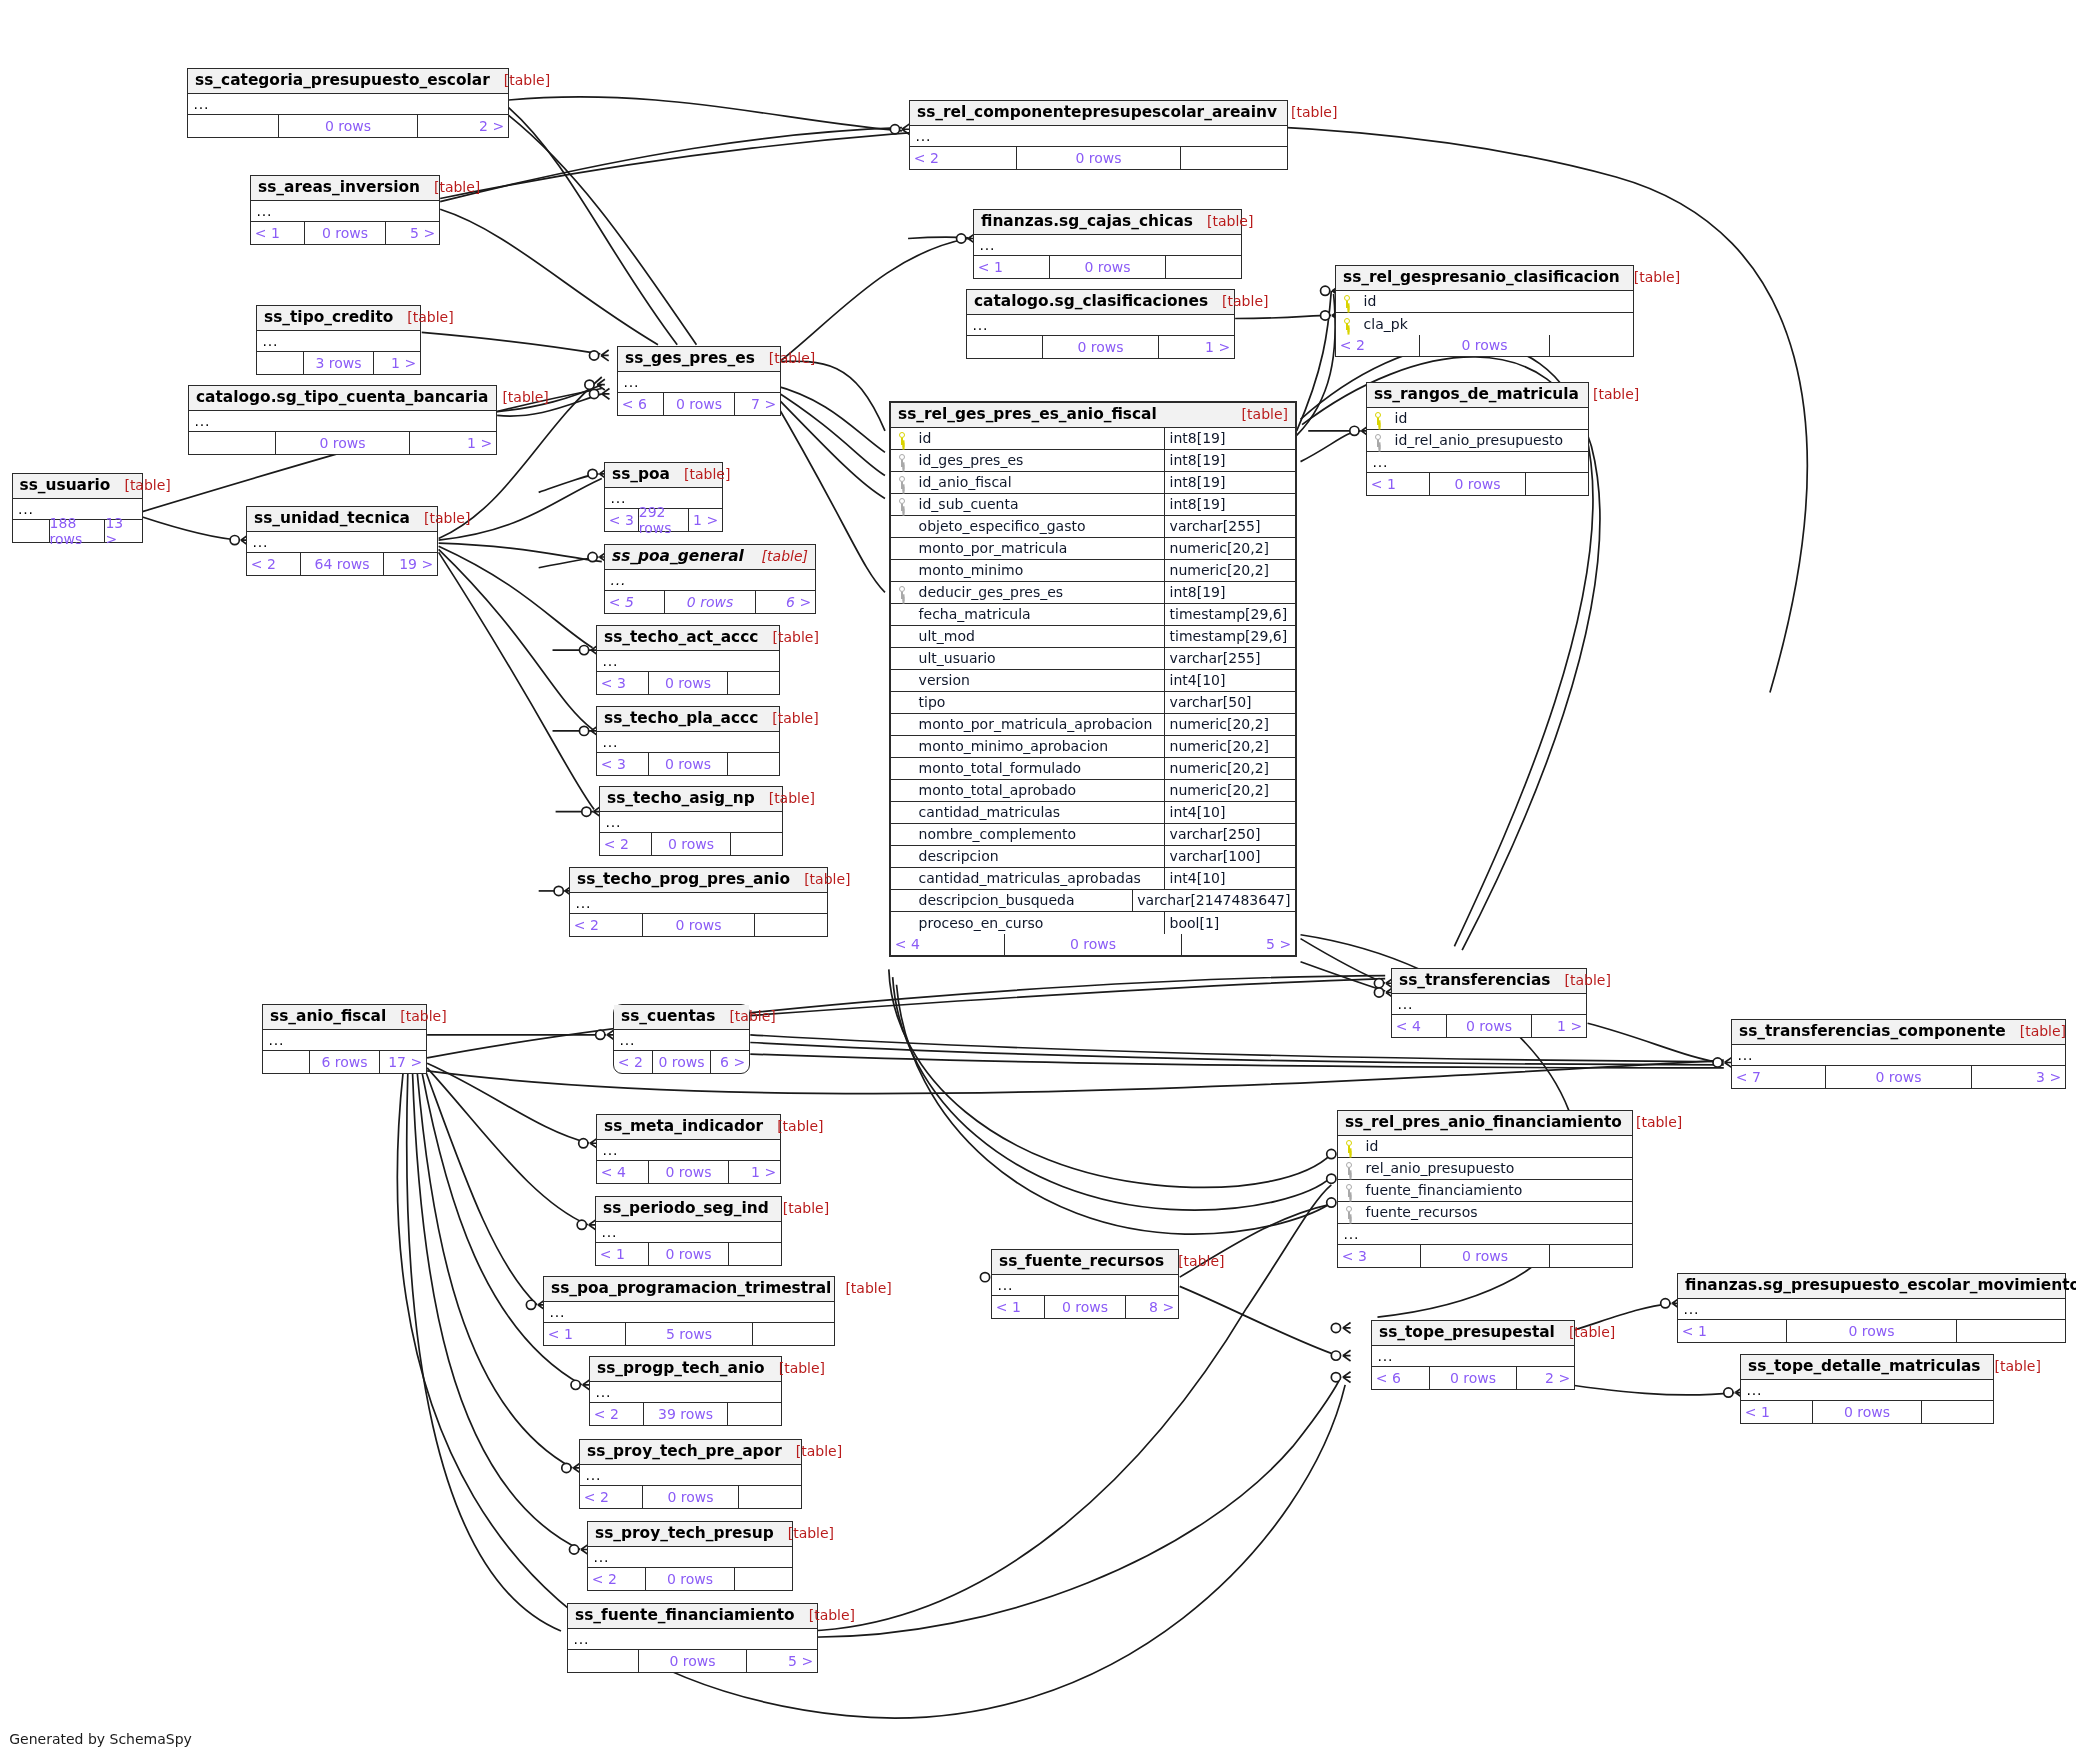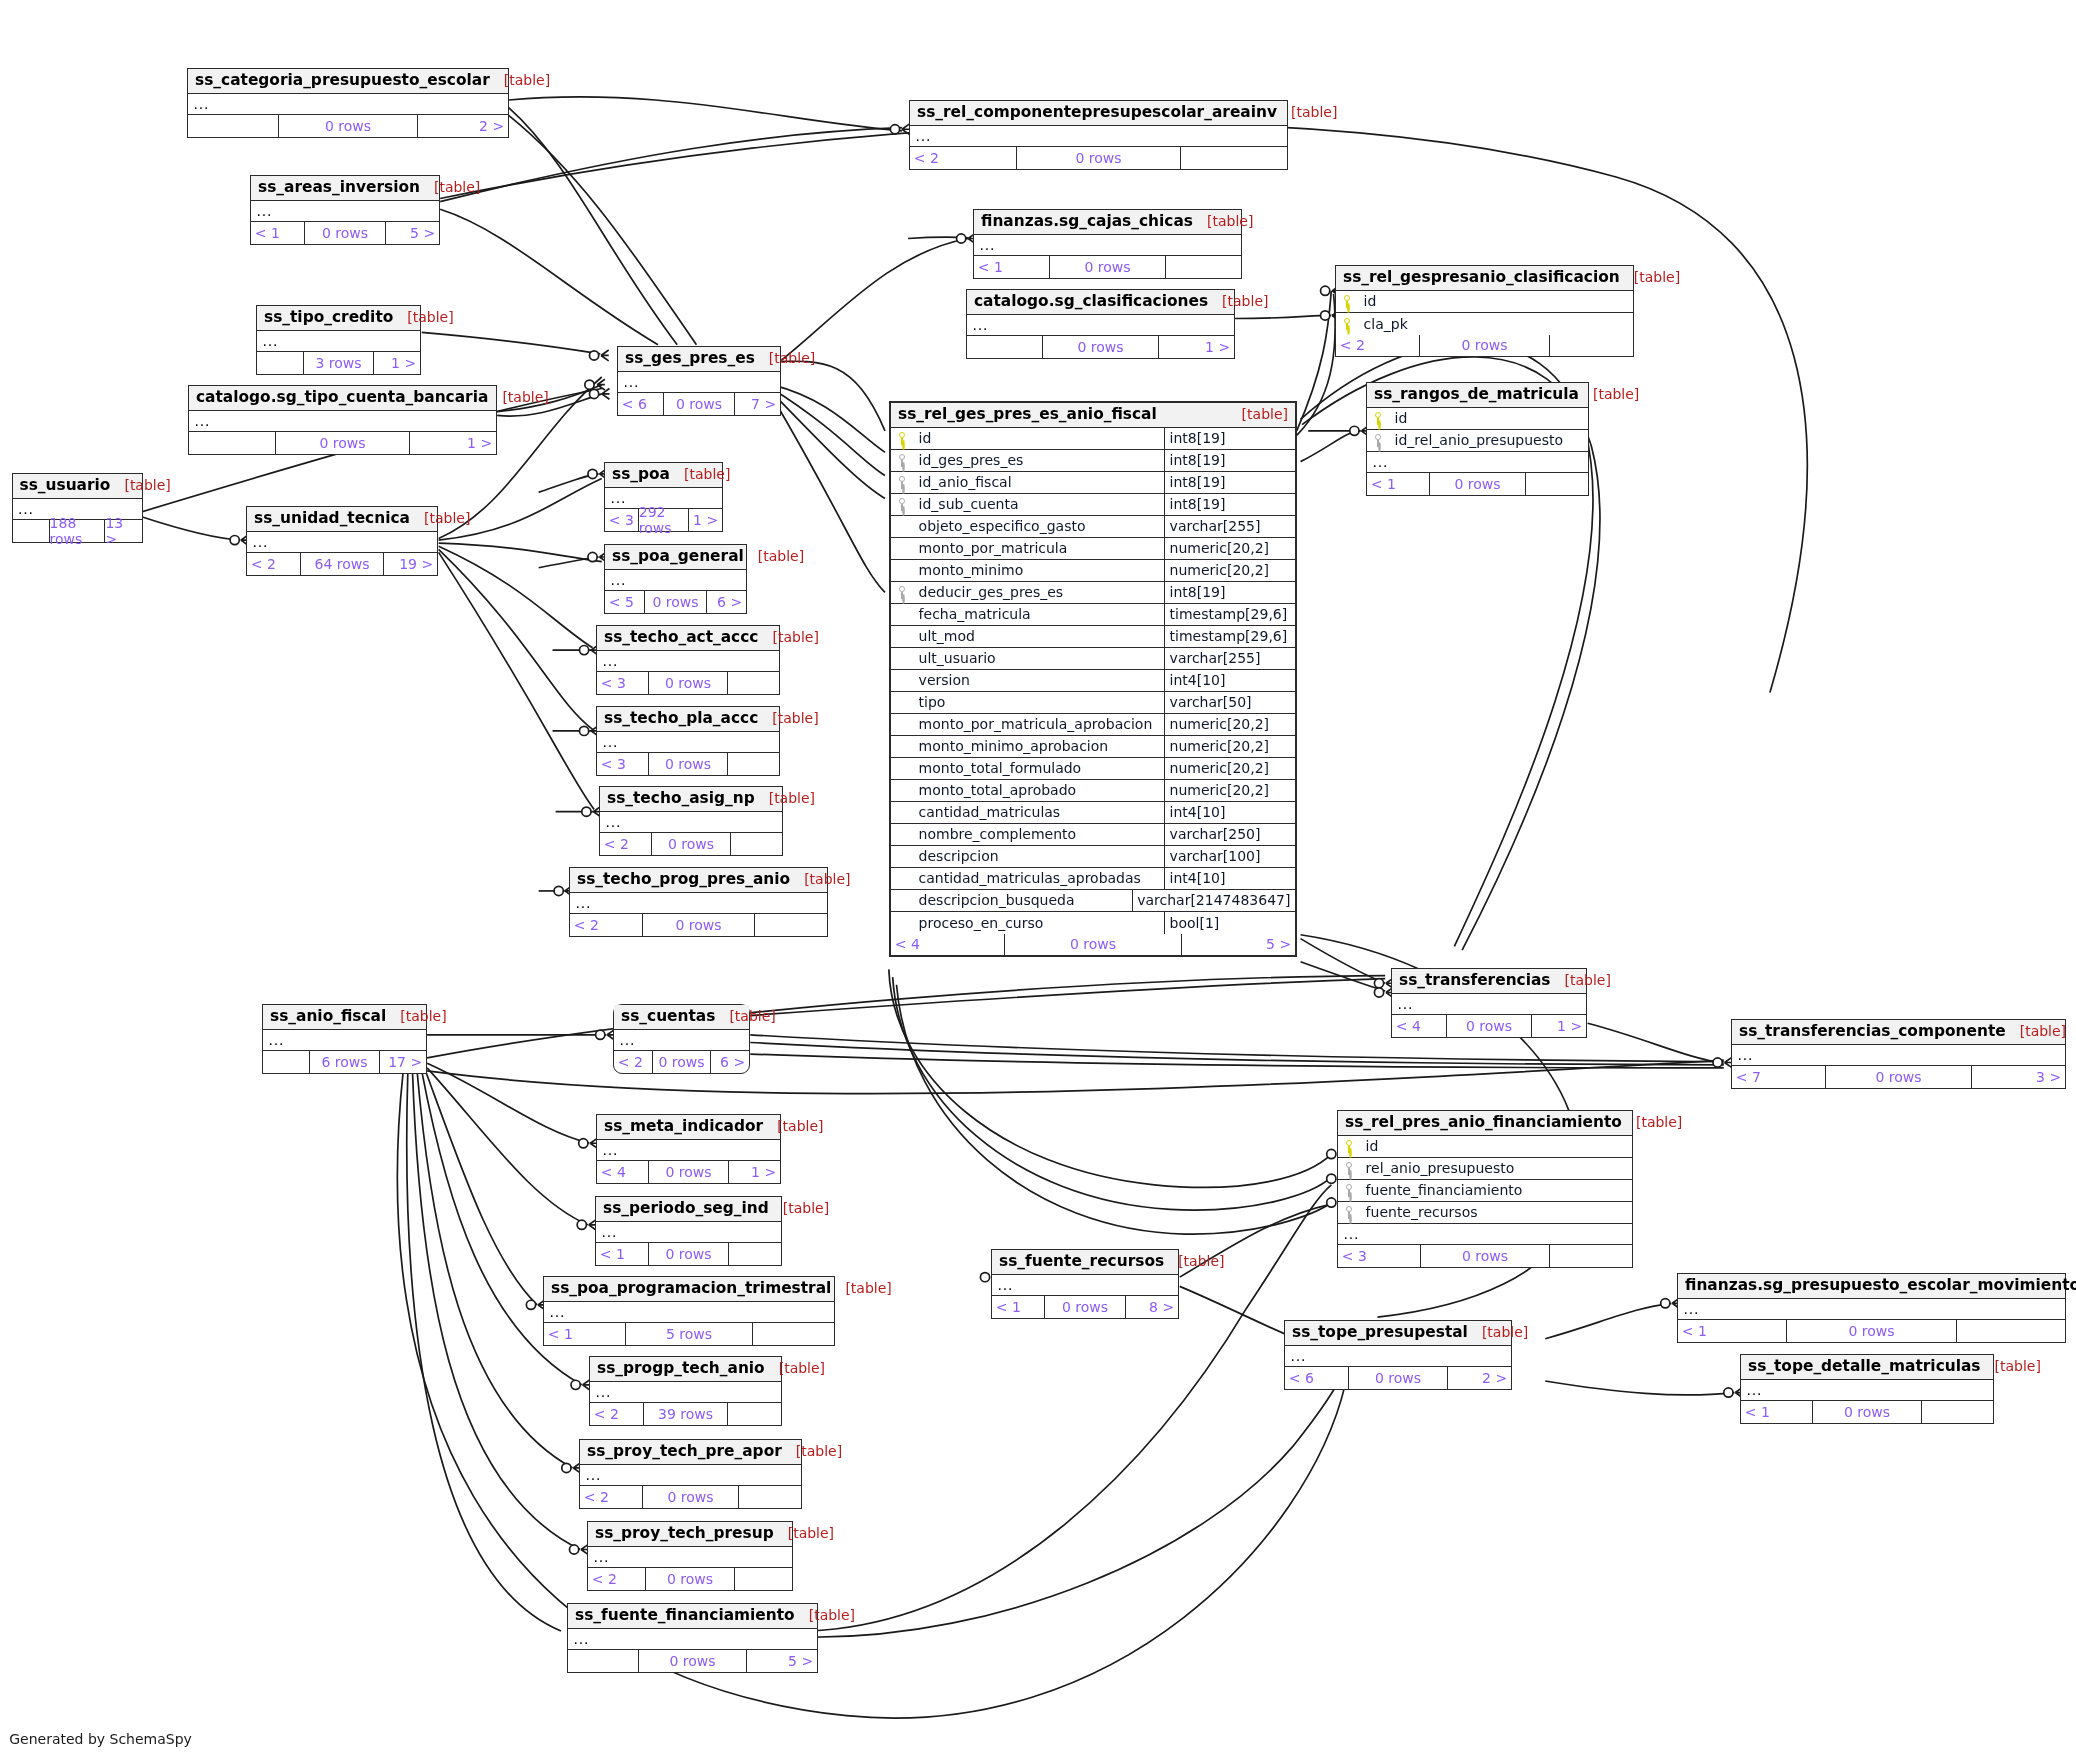--- a/index.html
+++ b/index.html
@@ -681,21 +681,21 @@
       </div>
       <div class="tbl-body">
         <div class="ellipsis-row">...</div>
       </div>
       <div class="foot">
         <div class="foot-l">&lt; 2</div>
         <div class="foot-c">64 rows</div>
         <div class="foot-r">19 &gt;</div>
       </div>
     </div>
-    <div class="tbl" style="left: 604px; top: 544px; width: 143px;">
+    <div class="tbl" style="left: 604px; top: 544px; width: 212px; font-style: italic;">
       <div class="tbl-hdr">
         <span class="tbl-name">ss_poa_general</span>
         <span class="tbl-tag">[table]</span>
       </div>
       <div class="tbl-body">
         <div class="ellipsis-row">...</div>
       </div>
       <div class="foot">
         <div class="foot-l">&lt; 5</div>
         <div class="foot-c">0 rows</div>
@@ -906,21 +906,21 @@
       </div>
       <div class="tbl-body">
         <div class="ellipsis-row">...</div>
       </div>
       <div class="foot">
         <div class="foot-l">&lt; 1</div>
         <div class="foot-c">0 rows</div>
         <div class="foot-r"></div>
       </div>
     </div>
-    <div class="tbl" style="left: 1284px; top: 1320px; width: 228px;">
+    <div class="tbl" style="left: 1371px; top: 1320px; width: 204px;">
       <div class="tbl-hdr">
         <span class="tbl-name">ss_tope_presupestal</span>
         <span class="tbl-tag">[table]</span>
       </div>
       <div class="tbl-body">
         <div class="ellipsis-row">...</div>
       </div>
       <div class="foot">
         <div class="foot-l">&lt; 6</div>
         <div class="foot-c">0 rows</div>

